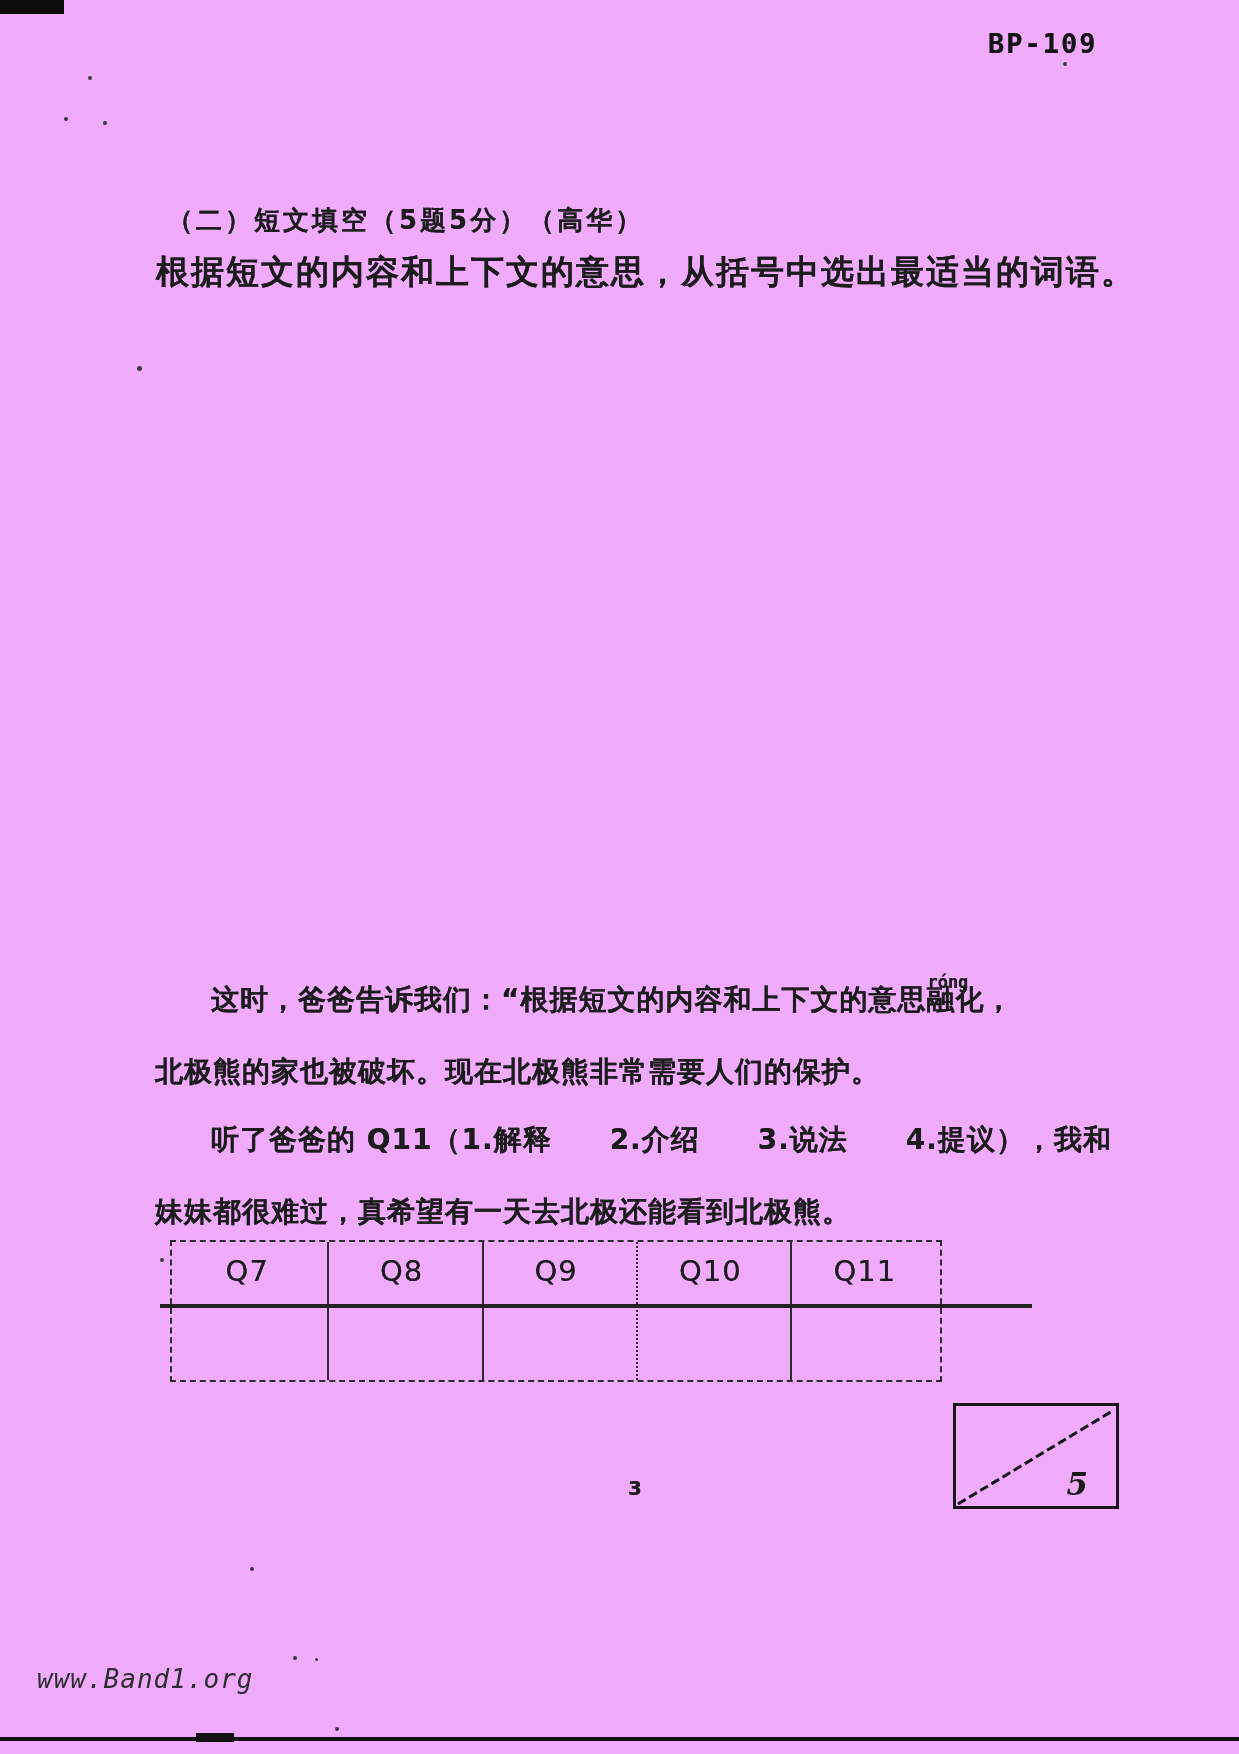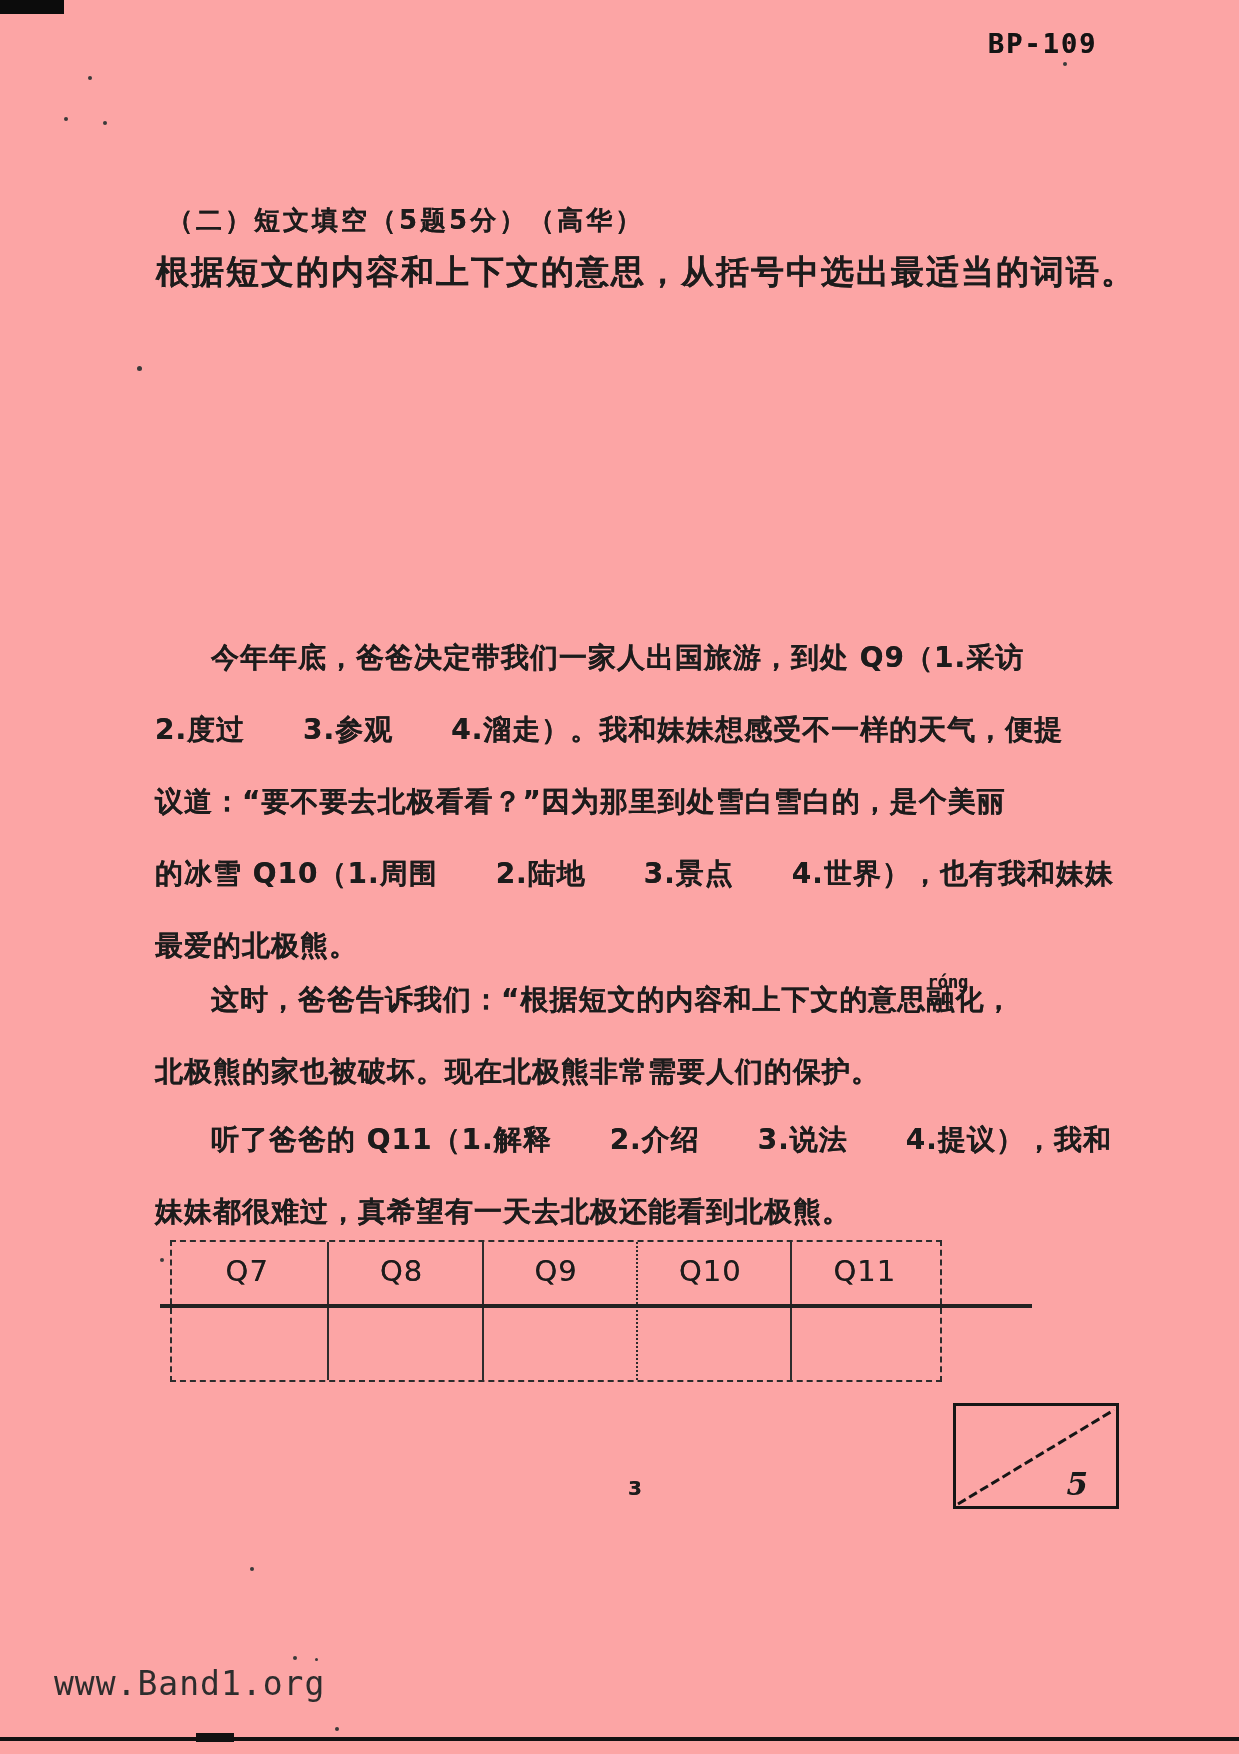--- a/index.html
+++ b/index.html
@@ -1,18 +1,18 @@
 <!DOCTYPE html>
 <html><head>
 <meta charset="utf-8">
 <style>
   html,body { margin:0; padding:0; background:#d9d9d9; }
   .page {
     position:relative; width:1239px; height:1754px; margin:0 auto;
-    background:#fca5a5; overflow:hidden;
+    background:#f0abfc; overflow:hidden;
     font-family:"DejaVu Sans", sans-serif; color:#1c1c1c;
   }
   .ink { text-shadow:0 0 0.6px rgba(20,20,20,0.8); }
 
   .corner-mark { position:absolute; left:0; top:0; width:64px; height:14px; background:#0c0c0c; }
   .doc-code {
     position:absolute; left:988px; top:28px; font-family:"DejaVu Sans Mono", monospace;
     font-size:27px; font-weight:bold; letter-spacing:2px; color:#141414;
   }
 
@@ -48,49 +48,42 @@
   .score-box { position:absolute; left:953px; top:1403px; width:160px; height:100px; border:3px solid #161616; }
   .score-box svg { position:absolute; left:0; top:0; }
   .score-value {
     position:absolute; right:28px; bottom:4px; font-size:31px; font-style:italic;
     font-family:"DejaVu Serif", serif; font-weight:bold; color:#1a1a1a;
   }
 
   .page-number { position:absolute; left:628px; top:1476px; font-size:20px; font-weight:bold; }
 
   .footer-site {
-    position:absolute; left:54px; top:1664px; font-family:"DejaVu Sans Mono", monospace;
-    font-size:33px; color:#2d2d2d; letter-spacing:1px;
+    position:absolute; left:37px; top:1664px; font-family:"DejaVu Sans Mono", monospace;
+    font-size:26px; color:#2d2d2d; letter-spacing:1px;font-style:italic;
   }
 
   .bottom-rule { position:absolute; left:0; top:1737px; width:1239px; height:4px; background:#121212; }
   .bottom-rule-thick { position:absolute; left:196px; top:1733px; width:38px; height:9px; background:#121212; }
 
   .noise { position:absolute; background:#3a3a3a; border-radius:50%; }
 </style>
 </head>
 <body>
 
 <div class="page">
 
   <div class="corner-mark"></div>
 
   <div class="doc-code ink">BP-109</div>
 
   <div class="section-title ink">（二）短文填空（5题5分）（高华）</div>
   <div class="instruction ink">根据短文的内容和上下文的意思，从括号中选出最适当的词语。</div>
 
 
-  <div class="para" style="top:622px;">
-    <div class="line ink indent">今年年底，爸爸决定带我们一家人出国旅游，到处 Q9（1.采访</div>
-    <div class="line ink">2.度过　　3.参观　　4.溜走）。我和妹妹想感受不一样的天气，便提</div>
-    <div class="line ink">议道：“要不要去北极看看？”因为那里到处雪白雪白的，是个美丽</div>
-    <div class="line ink">的冰雪 Q10（1.周围　　2.陆地　　3.景点　　4.世界），也有我和妹妹</div>
-    <div class="line ink">最爱的北极熊。</div>
-  </div>
 
   <div class="para" style="top:964px;">
     <div class="line ink indent">
       <span>这时，爸爸告诉我们：“根据短文的内容和上下文的意思</span><span class="ruby-wrap"><span class="ruby-top">róng</span><span>融</span></span><span>化，</span>
     </div>
     <div class="line ink">北极熊的家也被破坏。现在北极熊非常需要人们的保护。</div>
   </div>
 
   <div class="para" style="top:1104px;">
     <div class="line ink indent">听了爸爸的 Q11（1.解释　　2.介绍　　3.说法　　4.提议），我和</div>

